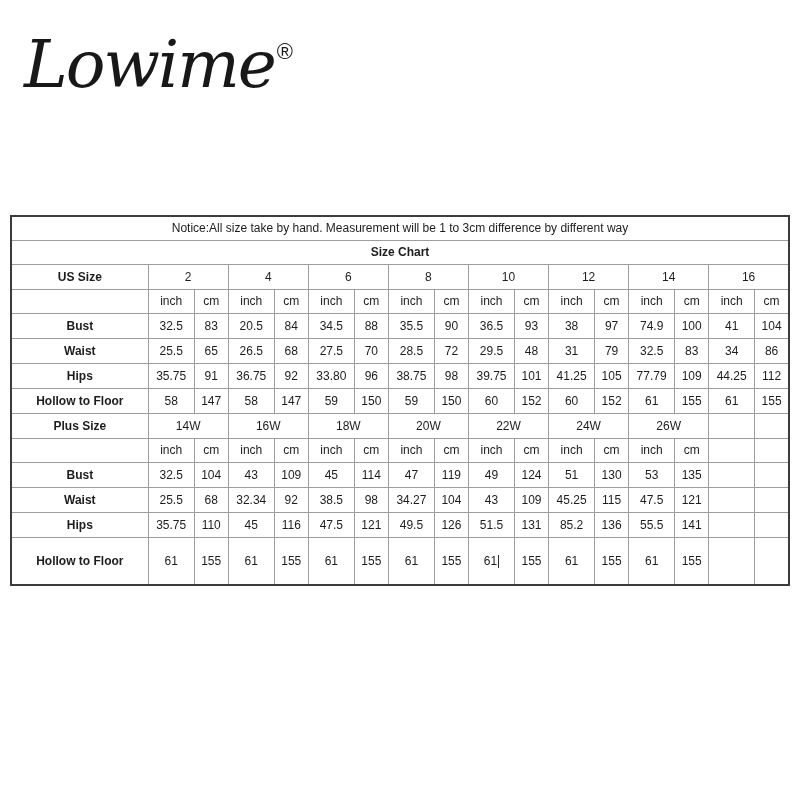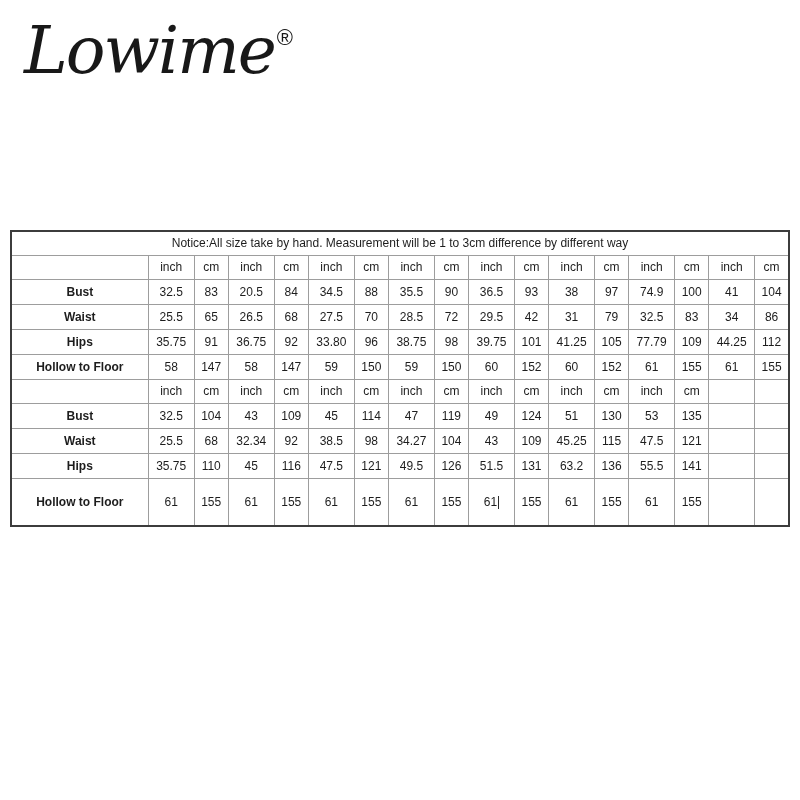--- a/index.html
+++ b/index.html
@@ -11,21 +11,21 @@
     width: 800px;
     height: 800px;
     position: relative;
     font-family: "Liberation Sans", sans-serif;
     color: #1d1d1d;
   }
 
   
   .logo {
     position: absolute;
-    top: 8px;
+    top: 22px;
     left: 24px;
     font-family: "DejaVu Serif", serif;
     font-style: italic;
     font-size: 66px;
     line-height: 1.3;
     color: #181818;
     letter-spacing: -2px;
     white-space: nowrap;
   }
   .logo .reg {
@@ -33,21 +33,21 @@
     font-style: normal;
     font-size: 22px;
     vertical-align: 28px;
     letter-spacing: 0;
     margin-left: 2px;
   }
 
   
   .table-wrap {
     position: absolute;
-    top: 230px;
+    top: 215px;
     left: 10px;
   }
   table.size-chart {
     border-collapse: collapse;
     table-layout: fixed;
     width: 780px;
     border: 2px solid #3c3c3c;
     background: #ffffff;
   }
   table.size-chart td {
@@ -99,22 +99,36 @@
         <col style="width: 34px;">
         <col style="width: 46px;">
         <col style="width: 34px;">
         <col style="width: 46px;">
         <col style="width: 34px;">
       </colgroup>
     <tbody>
       <tr class="r24">
         <td class="notice" colspan="17">Notice:All size take by hand. Measurement will be 1 to 3cm difference by different way</td>
       </tr>
+      <tr class="r24">
+        <td class="title" colspan="17">Size Chart</td>
+      </tr>
     </tbody>
     <tbody id="size-rows">
+        <tr class="r25">
+          <td class="lbl">US Size</td>
+          <td colspan="2">2</td>
+          <td colspan="2">4</td>
+          <td colspan="2">6</td>
+          <td colspan="2">8</td>
+          <td colspan="2">10</td>
+          <td colspan="2">12</td>
+          <td colspan="2">14</td>
+          <td colspan="2">16</td>
+        </tr>
         <tr class="r24">
           <td class="lbl"></td>
           <td>inch</td>
           <td>cm</td>
           <td>inch</td>
           <td>cm</td>
           <td>inch</td>
           <td>cm</td>
           <td>inch</td>
           <td>cm</td>
@@ -150,21 +164,21 @@
           <td class="lbl">Waist</td>
           <td>25.5</td>
           <td>65</td>
           <td>26.5</td>
           <td>68</td>
           <td>27.5</td>
           <td>70</td>
           <td>28.5</td>
           <td>72</td>
           <td>29.5</td>
-          <td>42</td>
+          <td>48</td>
           <td>31</td>
           <td>79</td>
           <td>32.5</td>
           <td>83</td>
           <td>34</td>
           <td>86</td>
         </tr>
         <tr class="r25">
           <td class="lbl">Hips</td>
           <td>35.75</td>
@@ -196,20 +210,32 @@
           <td>150</td>
           <td>60</td>
           <td>152</td>
           <td>60</td>
           <td>152</td>
           <td>61</td>
           <td>155</td>
           <td>61</td>
           <td>155</td>
         </tr>
+        <tr class="r25">
+          <td class="lbl">Plus Size</td>
+          <td colspan="2">14W</td>
+          <td colspan="2">16W</td>
+          <td colspan="2">18W</td>
+          <td colspan="2">20W</td>
+          <td colspan="2">22W</td>
+          <td colspan="2">24W</td>
+          <td colspan="2">26W</td>
+          <td></td>
+          <td></td>
+        </tr>
         <tr class="r24">
           <td class="lbl"></td>
           <td>inch</td>
           <td>cm</td>
           <td>inch</td>
           <td>cm</td>
           <td>inch</td>
           <td>cm</td>
           <td>inch</td>
           <td>cm</td>
@@ -265,21 +291,21 @@
           <td>35.75</td>
           <td>110</td>
           <td>45</td>
           <td>116</td>
           <td>47.5</td>
           <td>121</td>
           <td>49.5</td>
           <td>126</td>
           <td>51.5</td>
           <td>131</td>
-          <td>63.2</td>
+          <td>85.2</td>
           <td>136</td>
           <td>55.5</td>
           <td>141</td>
           <td></td>
           <td></td>
         </tr>
         <tr class="r48">
           <td class="lbl">Hollow to Floor</td>
           <td>61</td>
           <td>155</td>

